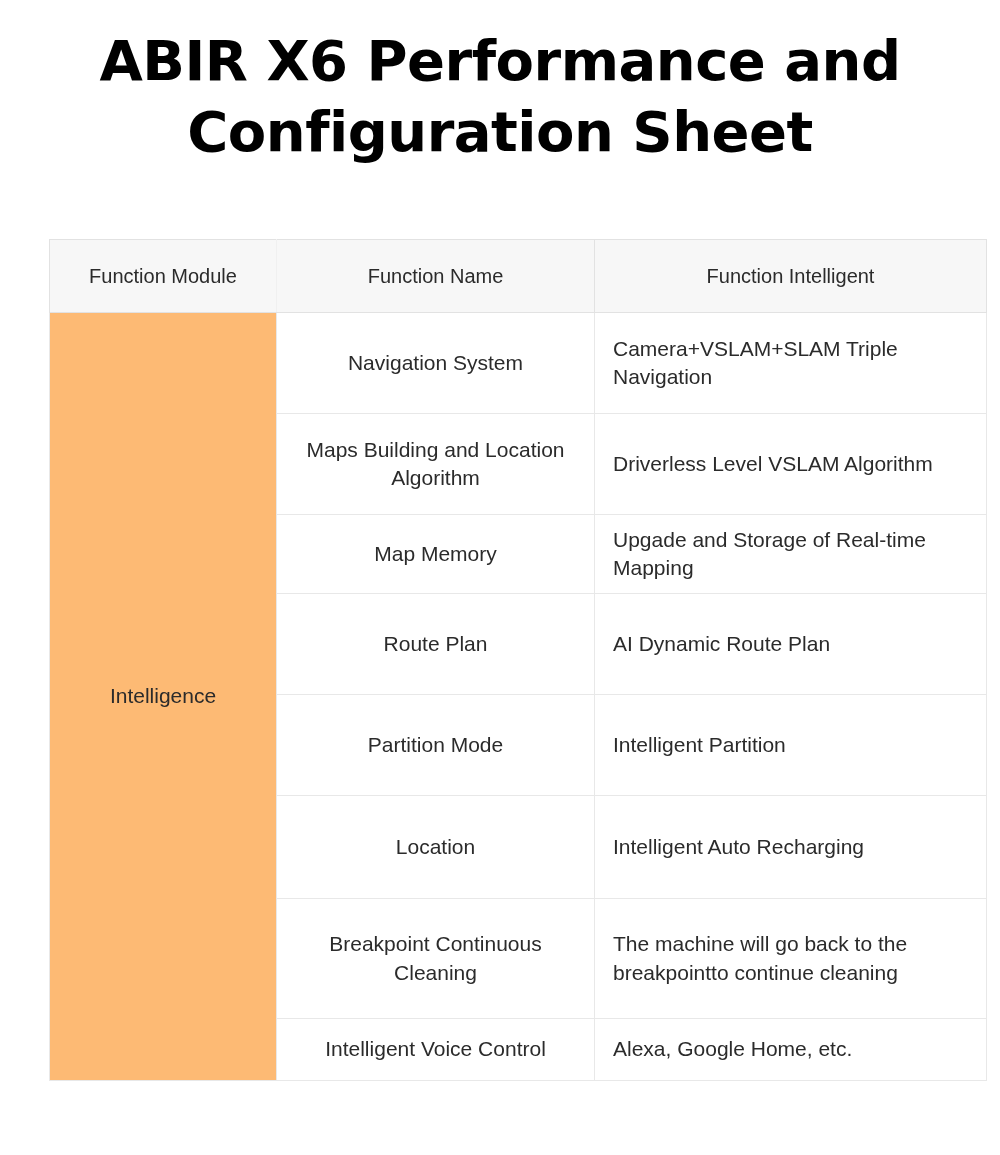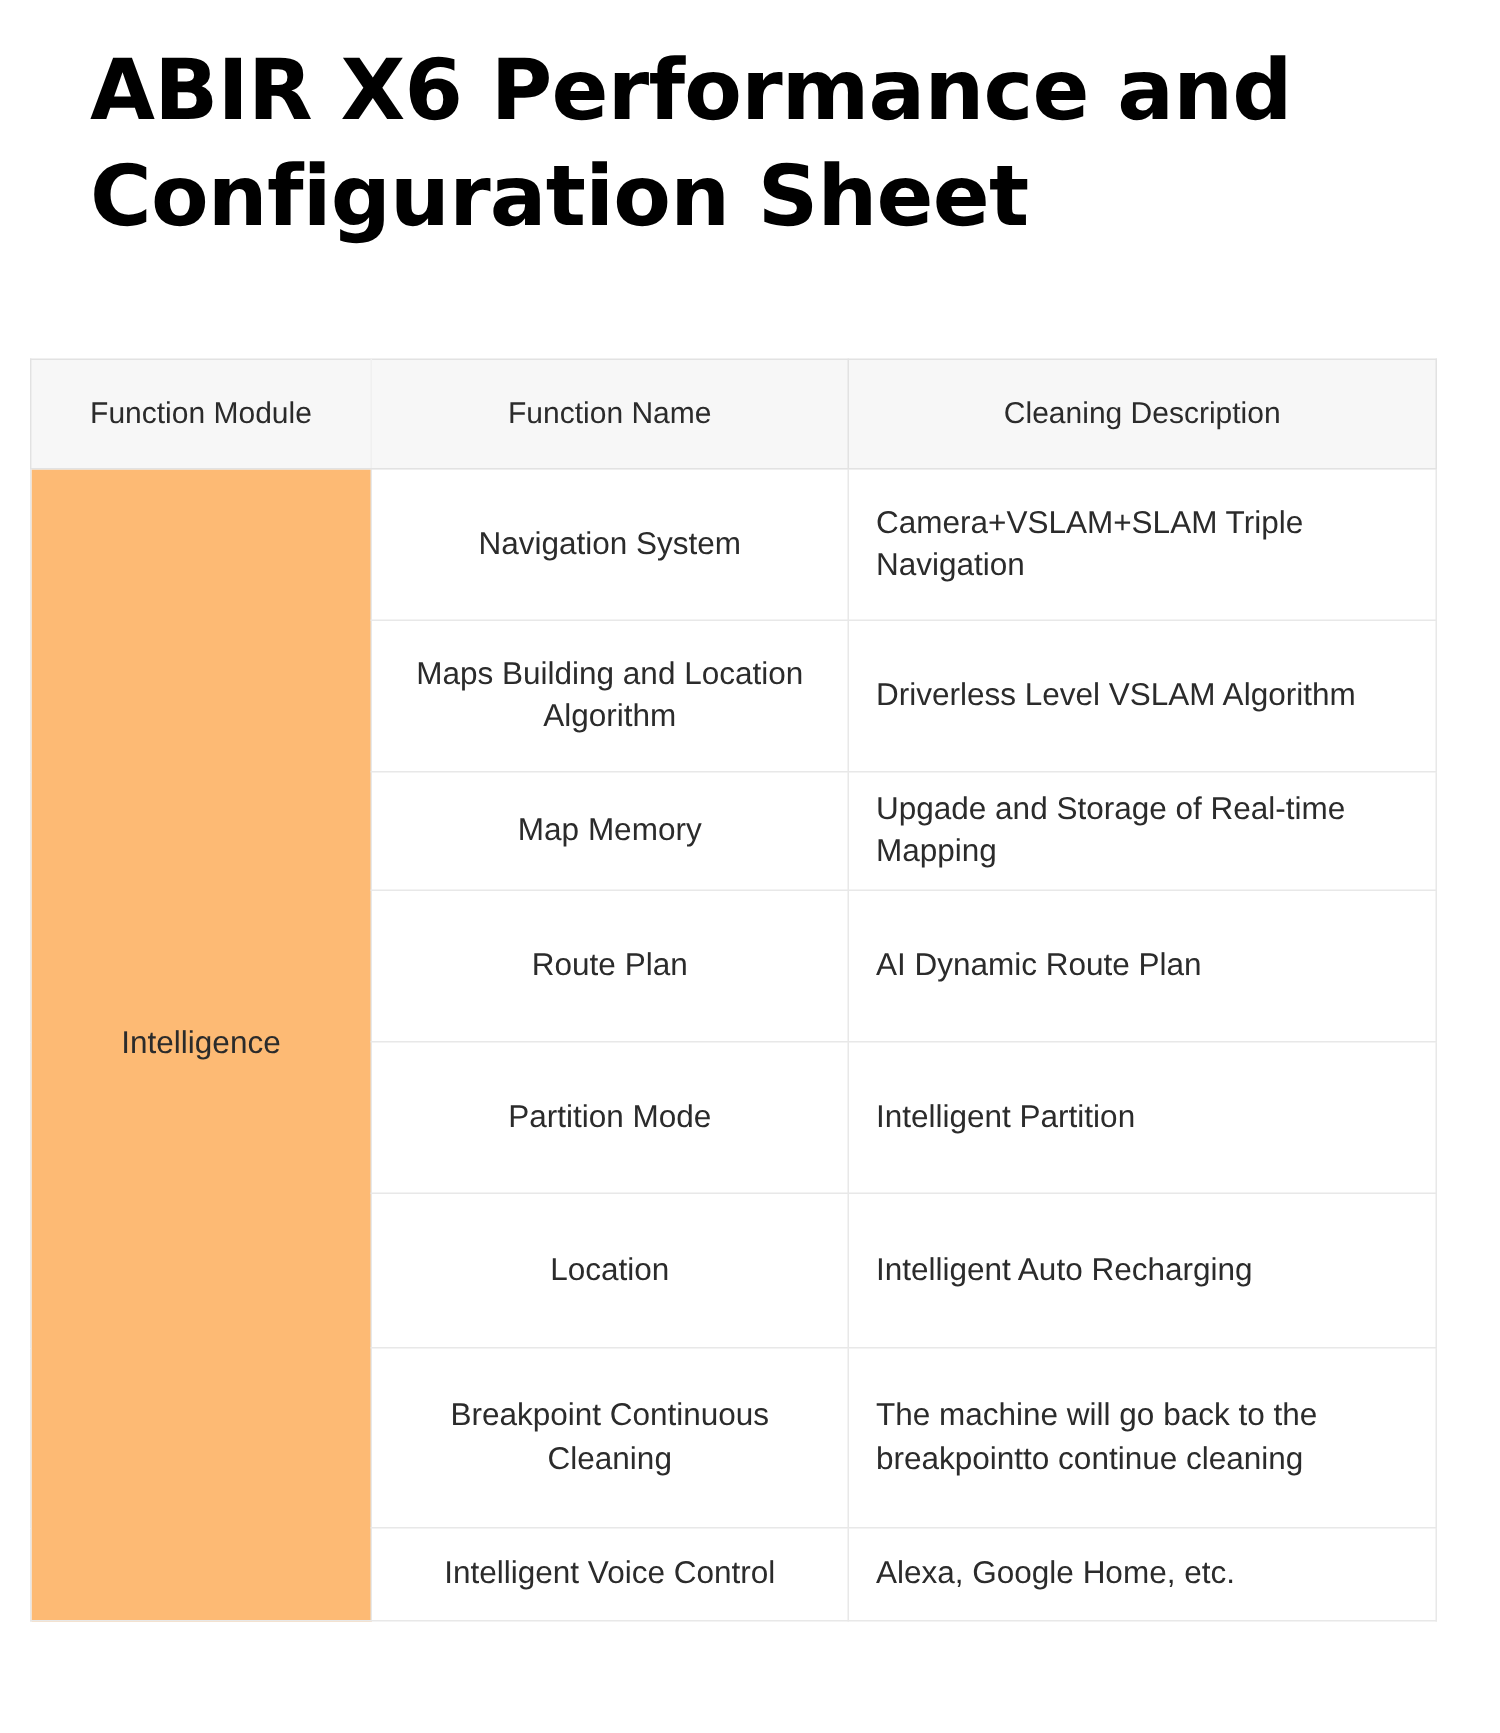--- a/index.html
+++ b/index.html
@@ -17,31 +17,31 @@
   .page {
     width: 1000px;
     height: 1155px;
     position: relative;
     background: #ffffff;
     box-sizing: border-box;
   }
   .title {
     margin: 0;
     padding: 26px 60px 0 60px;
-    text-align: left;
+    text-align: center;
     font-family: "DejaVu Sans", sans-serif;
     font-weight: bold;
     font-size: 56px;
     line-height: 1.26;
     letter-spacing: -0.5px;
     color: #000000;
   }
   .table-wrap {
     position: absolute;
-    left: 20px;
+    left: 49px;
     top: 239px;
     width: 937px;
   }
   table.spec {
     border-collapse: collapse;
     width: 937px;
     table-layout: fixed;
     font-family: "Liberation Sans", sans-serif;
   }
   table.spec col.c1 { width: 227px; }
@@ -93,21 +93,21 @@
     <table class="spec">
       <colgroup>
         <col class="c1">
           <col class="c2">
           <col class="c3">
       </colgroup>
       <thead>
         <tr>
           <th class="h1">Function Module</th>
           <th class="h2">Function Name</th>
-          <th class="h3">Cleaning Description</th>
+          <th class="h3">Function Intelligent</th>
         </tr>
       </thead>
       <tbody id="spec-body">
       <tr style="height: 101px;">
             <td class="module" rowspan="8">Intelligence</td>
             <td class="fname">Navigation System</td>
             <td class="fdesc">Camera+VSLAM+SLAM Triple Navigation</td>
           </tr>
           <tr style="height: 101px;">
             <td class="fname">Maps Building and Location Algorithm</td>

